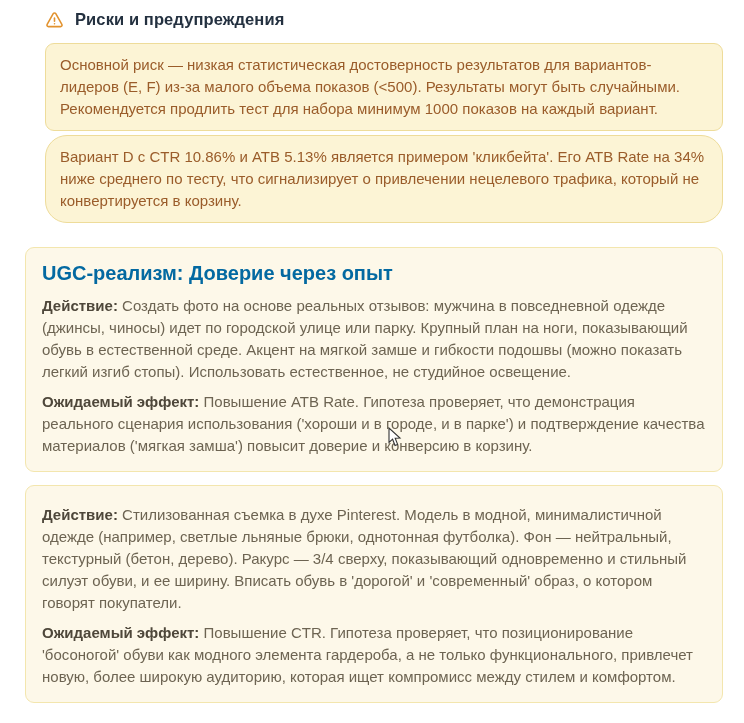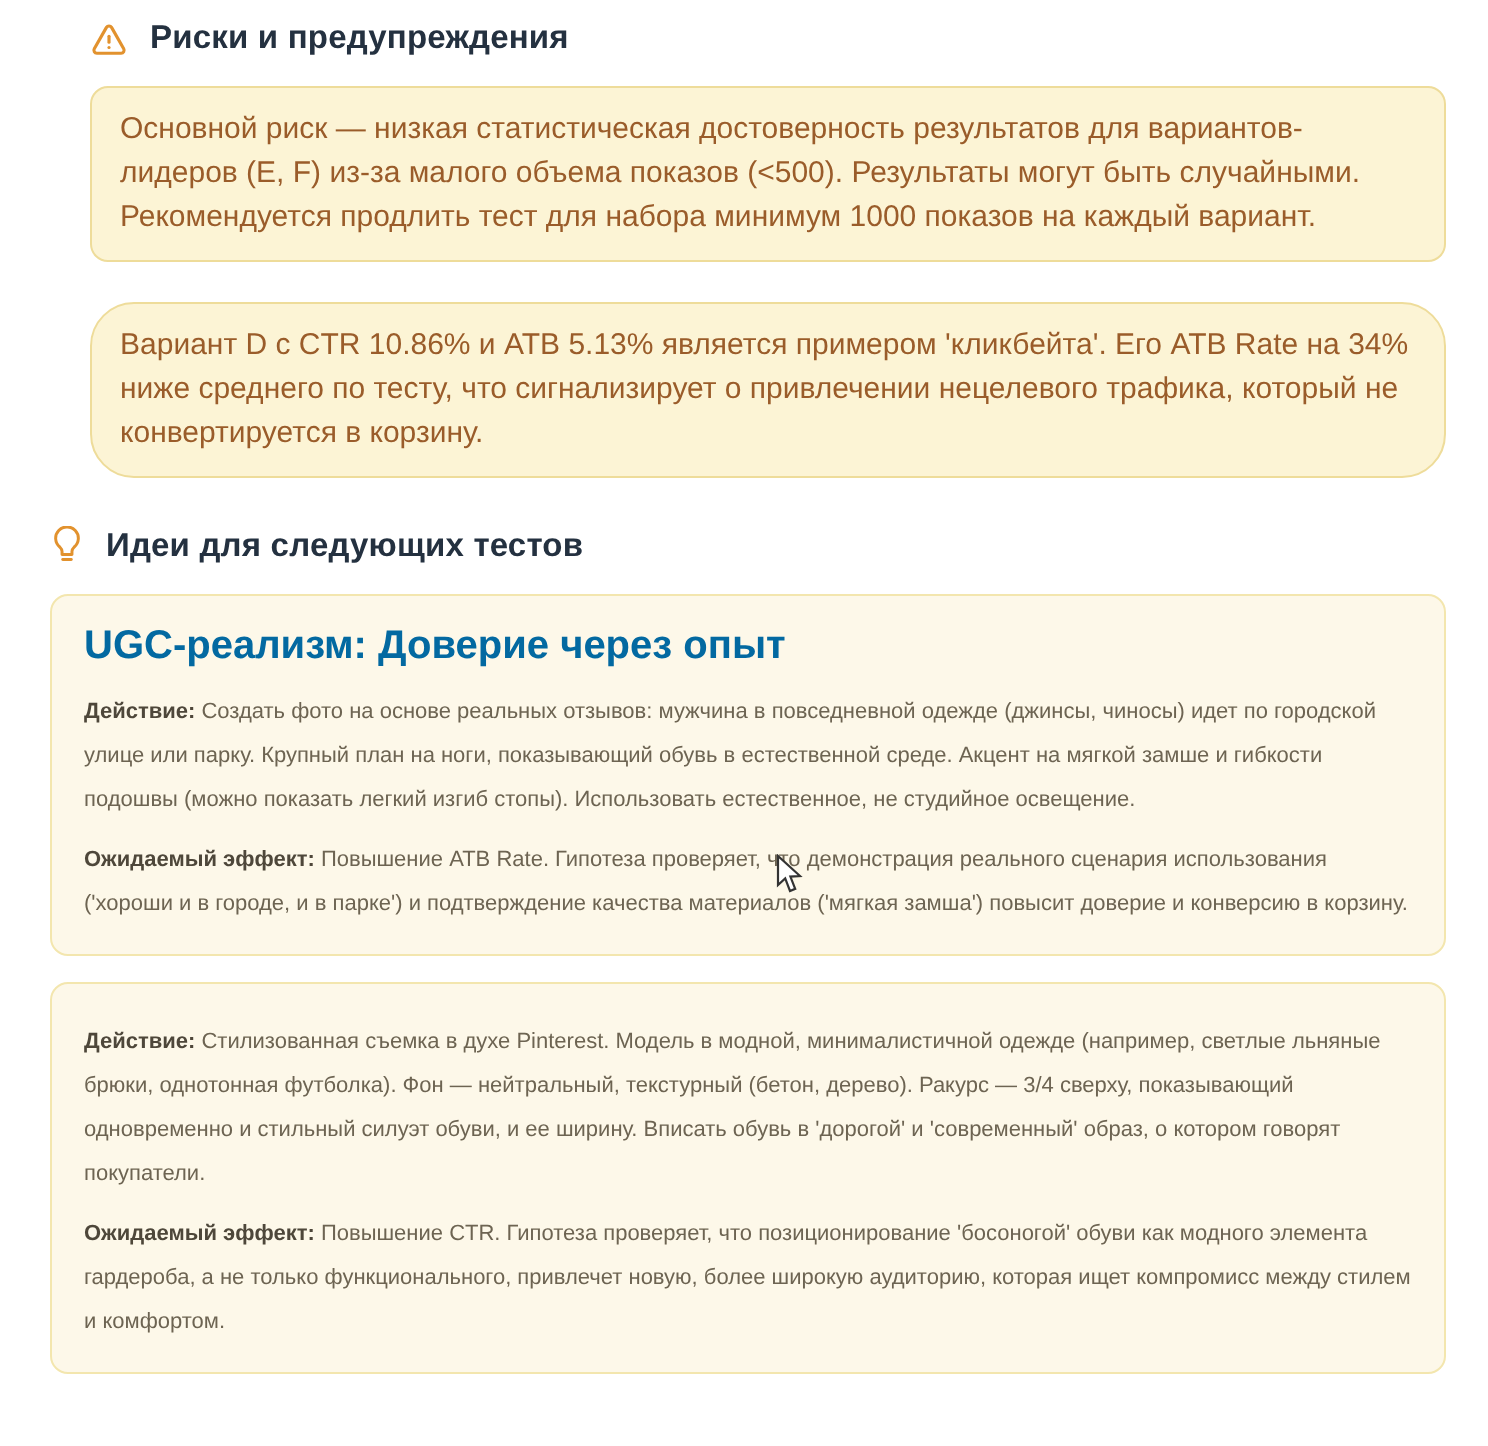--- a/index.html
+++ b/index.html
@@ -18,37 +18,37 @@
     margin:0;font-size:16.5px;font-weight:bold;color:#243140;letter-spacing:.1px;
   }
   .risks-section{margin-bottom:24px;padding-left:20px;}
   .warning-box{
     background:#fcf4d5;
     border:1px solid #eedc9a;
     border-radius:9px;
     padding:10px 14px;
     color:#9a5c2a;
     font-size:15px;line-height:22px;
-    margin-bottom:20px;
+    margin-bottom:4px;
   }
   .warning-box:last-child{margin-bottom:0;border-radius:22px;}
   .idea-card{
     background:#fdf8e9;
     border:1px solid #f3e6ae;
     border-radius:9px;
     padding:14px 16px;
     margin-bottom:13px;
   }
   .idea-card h4{
     margin:0 0 10px 0;
     font-size:20px;font-weight:bold;color:#0369a1;
   }
   .idea-card p{
     margin:4px 0 8px 0;
-    color:#6d6452;font-size:11px;line-height:22px;
+    color:#6d6452;font-size:15px;line-height:22px;
   }
   .idea-card p:last-child{margin-bottom:0;}
   .idea-card strong{color:#4e473a;font-weight:bold;}
   .mouse-cursor{
     position:absolute;left:388px;top:427px;width:14px;height:20px;
     pointer-events:none;
   }
 </style>
 </head>
 <body>
@@ -68,29 +68,20 @@
   <div class="warning-box">
     <span>Основной риск — низкая статистическая достоверность результатов для вариантов-лидеров (E, F) из-за малого объема показов (&lt;500). Результаты могут быть случайными. Рекомендуется продлить тест для набора минимум 1000 показов на каждый вариант.</span>
   </div>
 
   <div class="warning-box">
     <span>Вариант D с CTR 10.86% и ATB 5.13% является примером 'кликбейта'. Его ATB Rate на 34% ниже среднего по тесту, что сигнализирует о привлечении нецелевого трафика, который не конвертируется в корзину.</span>
   </div>
 </section>
 
 <section class="ideas-section">
-  <div class="section-header">
-    <span class="hdr-icon">
-      <svg width="17" height="20" viewBox="0 0 24 28" fill="none" stroke="#e2922e" stroke-width="2.1" stroke-linecap="round" stroke-linejoin="round">
-        <path d="M8.5 20 v-2.2 c0-1.2-.7-2.2-1.6-3.1 a8 8 0 1 1 10.2 0 c-.9.9-1.6 1.9-1.6 3.1 V20 z"></path>
-        <line x1="9" y1="23.5" x2="15" y2="23.5"></line>
-      </svg>
-    </span>
-    <h3>Идеи для следующих тестов</h3>
-  </div>
 
   <div class="idea-card">
     <h4>UGC-реализм: Доверие через опыт</h4>
     <p><strong>Действие:</strong><span> Создать фото на основе реальных отзывов: мужчина в повседневной одежде (джинсы, чиносы) идет по городской улице или парку. Крупный план на ноги, показывающий обувь в естественной среде. Акцент на мягкой замше и гибкости подошвы (можно показать легкий изгиб стопы). Использовать естественное, не студийное освещение.</span></p>
     <p><strong>Ожидаемый эффект:</strong><span> Повышение ATB Rate. Гипотеза проверяет, что демонстрация реального сценария использования ('хороши и в городе, и в парке') и подтверждение качества материалов ('мягкая замша') повысит доверие и конверсию в корзину.</span></p>
   </div>
 
   <div class="idea-card">
     <p><strong>Действие:</strong><span> Стилизованная съемка в духе Pinterest. Модель в модной, минималистичной одежде (например, светлые льняные брюки, однотонная футболка). Фон — нейтральный, текстурный (бетон, дерево). Ракурс — 3/4 сверху, показывающий одновременно и стильный силуэт обуви, и ее ширину. Вписать обувь в 'дорогой' и 'современный' образ, о котором говорят покупатели.</span></p>
     <p><strong>Ожидаемый эффект:</strong><span> Повышение CTR. Гипотеза проверяет, что позиционирование 'босоногой' обуви как модного элемента гардероба, а не только функционального, привлечет новую, более широкую аудиторию, которая ищет компромисс между стилем и комфортом.</span></p>

